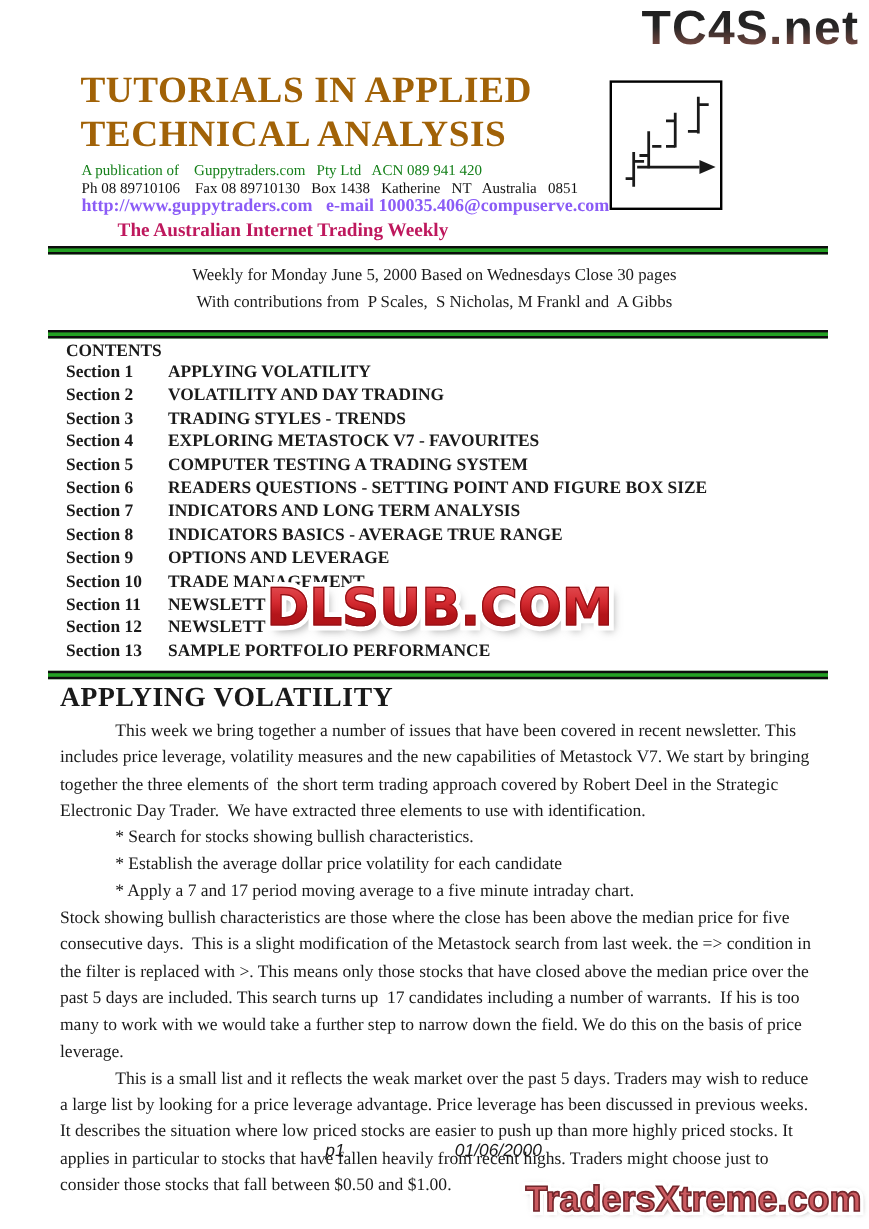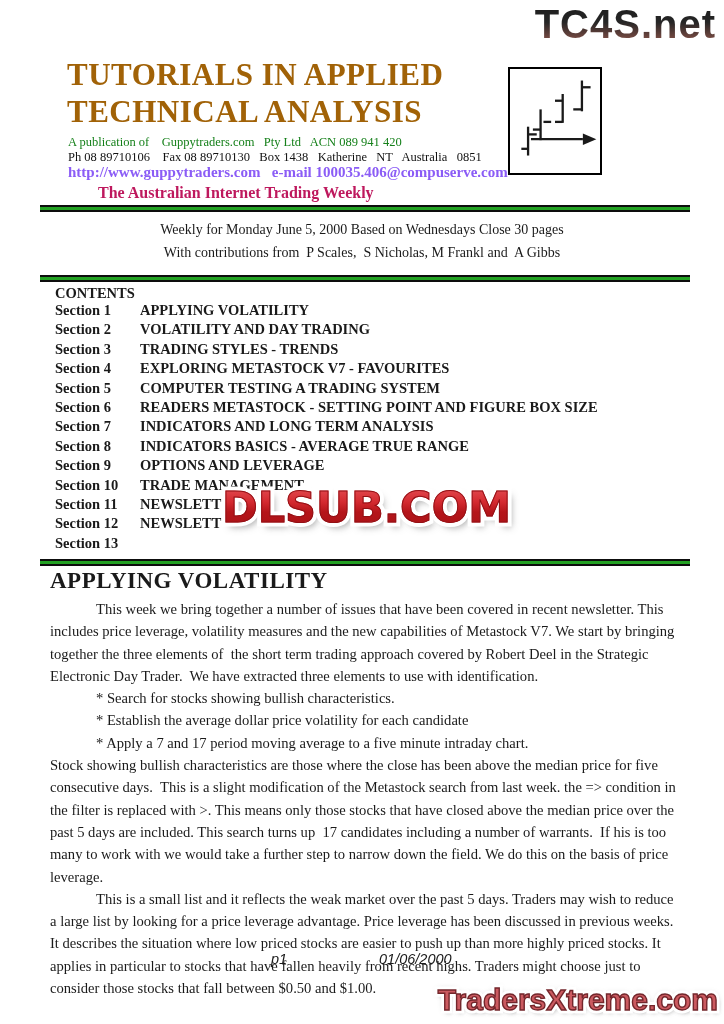--- a/index.html
+++ b/index.html
@@ -157,21 +157,21 @@
     <div class="contents-row">
         <span class="sec">Section 4</span>
         <span>EXPLORING METASTOCK V7 - FAVOURITES</span>
       </div>
     <div class="contents-row">
         <span class="sec">Section 5</span>
         <span>COMPUTER TESTING A TRADING SYSTEM</span>
       </div>
     <div class="contents-row">
         <span class="sec">Section 6</span>
-        <span>READERS METASTOCK - SETTING POINT AND FIGURE BOX SIZE</span>
+        <span>READERS QUESTIONS - SETTING POINT AND FIGURE BOX SIZE</span>
       </div>
     <div class="contents-row">
         <span class="sec">Section 7</span>
         <span>INDICATORS AND LONG TERM ANALYSIS</span>
       </div>
     <div class="contents-row">
         <span class="sec">Section 8</span>
         <span>INDICATORS BASICS - AVERAGE TRUE RANGE</span>
       </div>
     <div class="contents-row">
@@ -185,20 +185,21 @@
     <div class="contents-row">
         <span class="sec">Section 11</span>
         <span>NEWSLETT</span>
       </div>
     <div class="contents-row">
         <span class="sec">Section 12</span>
         <span>NEWSLETT</span>
       </div>
     <div class="contents-row">
         <span class="sec">Section 13</span>
+        <span>SAMPLE PORTFOLIO PERFORMANCE</span>
       </div>
   </div>
 
   <div class="dlsub-wrap">
     <span class="dlsub-back">DLSUB.COM</span>
     <span class="dlsub-front">DLSUB.COM</span>
   </div>
 
   <div class="rule rule3"></div>
 

